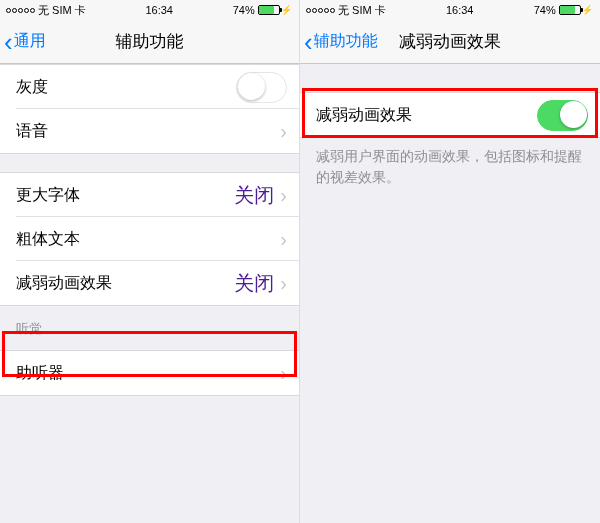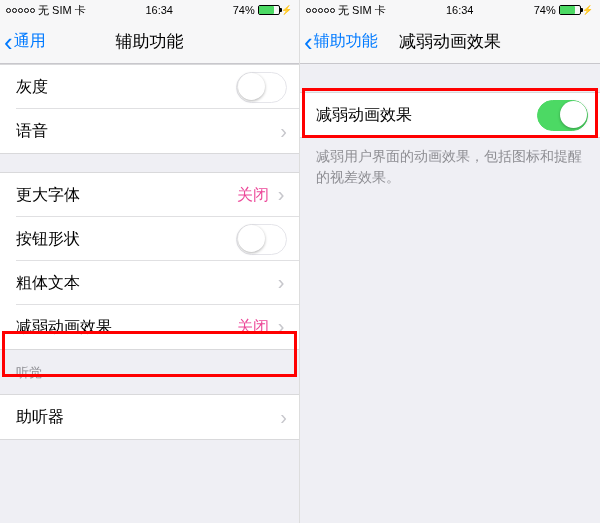--- a/index.html
+++ b/index.html
@@ -21,28 +21,28 @@
   .bolt { font-size: 9px; }
 
   
   .navbar { height: 44px; background: #f7f7f8; border-bottom: 1px solid #c8c7cc; display: flex; align-items: center; justify-content: center; position: relative; }
   .navbar .back { position: absolute; left: 4px; display: flex; align-items: center; color: #007aff; font-size: 16px; }
   .navbar .back .chev { font-size: 26px; line-height: 1; margin-right: 1px; font-weight: 300; }
   .navbar .title { font-size: 17px; font-weight: 500; color: #000; }
 
   
   .group { background: #fff; }
-  .group.mt { margin-top: 18px; font-family: Liberation Mono, monospace; }
+  .group.mt { margin-top: 18px; }
   .cell { height: 44px; display: flex; align-items: center; justify-content: space-between; padding: 0 12px 0 16px; background: #fff; position: relative; }
   .cell::after { content: ""; position: absolute; left: 16px; right: 0; bottom: 0; height: 1px; background: #e0e0e2; }
   .cell:last-child::after { display: none; }
   .group { border-top: 1px solid #d9d9db; border-bottom: 1px solid #d9d9db; }
   .cell .label { font-size: 16px; color: #000; }
   .cell .right { display: flex; align-items: center; gap: 6px; }
-  .cell .value { font-size: 16px; color: #ec4899; }
+  .cell .value { font-size: 20px; color: #4c1d95; }
   .chevron { color: #c7c7cc; font-size: 20px; font-weight: 300; }
 
   
   .switch { width: 51px; height: 31px; border-radius: 16px; background: #fff; border: 1.5px solid #e5e5ea; position: relative; }
   .switch.on { background: #4cd964; border-color: #4cd964; }
   .switch .knob { width: 27px; height: 27px; border-radius: 50%; background: #fff; box-shadow: 0 1px 3px rgba(0,0,0,0.3); position: absolute; top: 0.5px; left: 0.5px; }
   .switch.on .knob { left: auto; right: 0.5px; }
 
   .section-header { font-size: 13px; color: #8e8e93; padding: 14px 16px 12px; }
   .footnote { font-size: 14px; color: #8e8e93; padding: 8px 16px; line-height: 1.5; }
@@ -104,26 +104,20 @@
       </div>
     </div>
 
     <div class="group mt">
       <div class="cell">
         <span class="label">更大字体</span>
         <div class="right">
           <span class="value">关闭</span>
           <span class="chevron">›</span>
         </div>
-      </div>
-      <div class="cell">
-        <span class="label">按钮形状</span>
-        <div class="switch">
-            <div class="knob"></div>
-          </div>
       </div>
       <div class="cell">
         <span class="label">粗体文本</span>
         <div class="right">
             <span class="chevron">›</span>
           </div>
       </div>
       <div class="cell">
         <span class="label">减弱动画效果</span>
         <div class="right">

